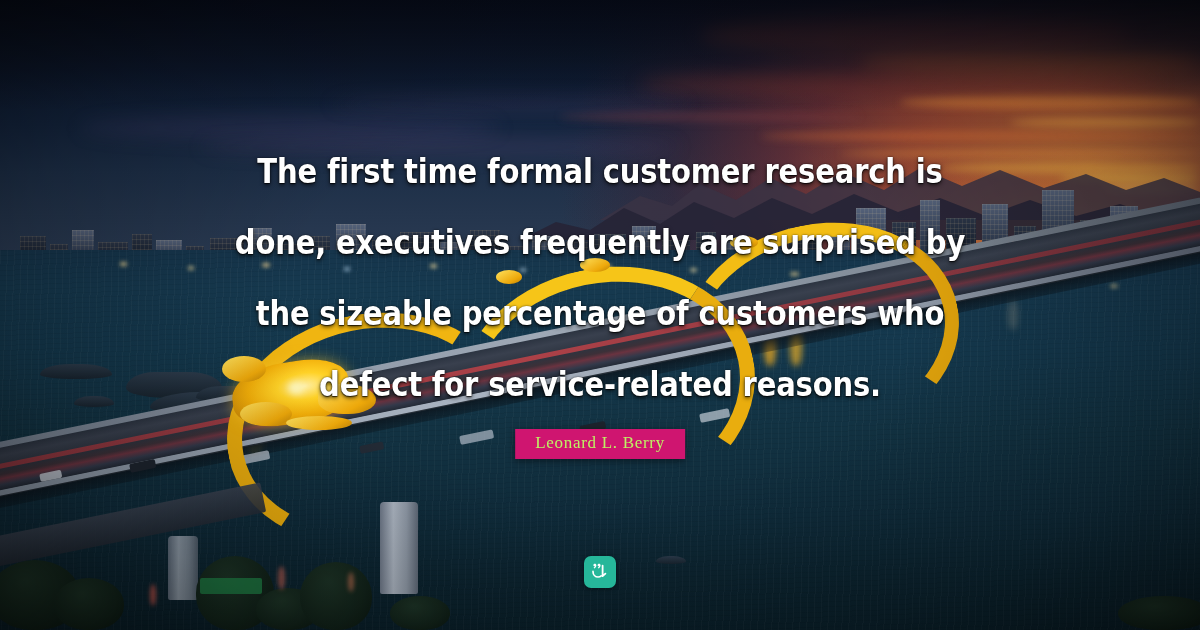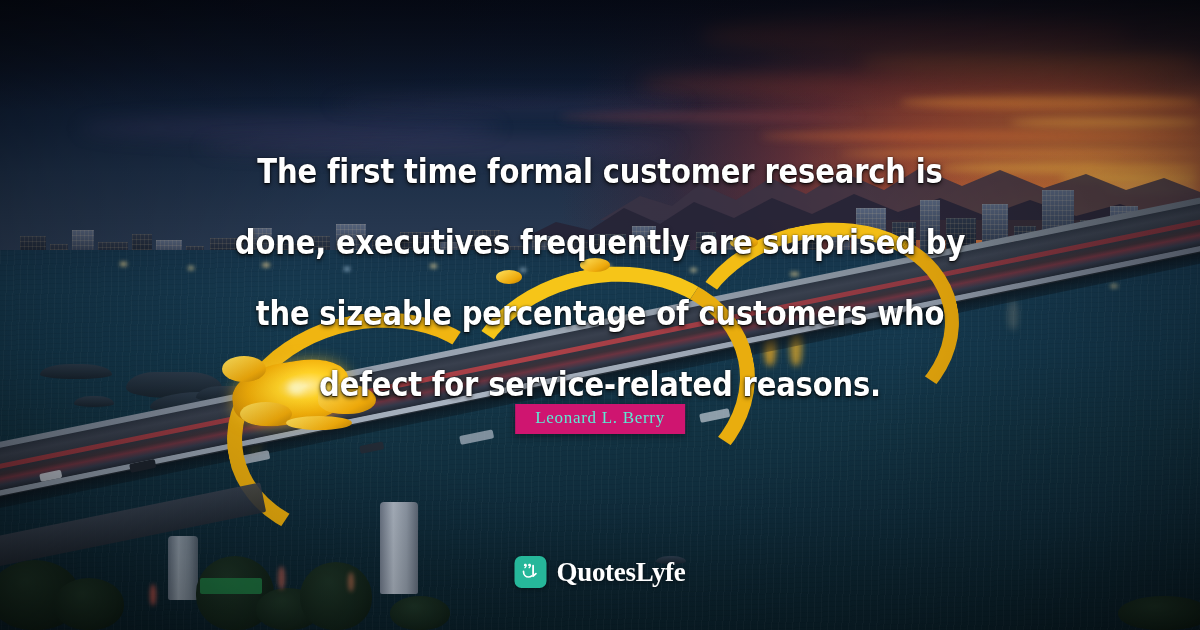--- a/index.html
+++ b/index.html
@@ -229,24 +229,24 @@
     white-space: nowrap;
     text-shadow:
       0 0 2px rgba(0,0,0,0.55),
       0 2px 5px rgba(0,0,0,0.70),
       0 1px 1px rgba(0,0,0,0.65);
   }
 
   .author-badge {
     position: absolute;
     left: 50%;
-    top: 404px;
+    top: 429px;
     transform: translateX(-50%);
     background: #cf1570;
-    color: #5eead4;
+    color: #bef264;
     font-family: "Liberation Serif", serif;
     font-size: 17px;
     letter-spacing: 0.7px;
     padding: 5px 20px 6px 20px;
     line-height: 1.1;
     white-space: nowrap;
     box-shadow: 0 2px 7px rgba(0,0,0,0.45);
   }
 
   .brand {
@@ -459,17 +459,16 @@
 
     <div class="brand">
       <span class="brand-mark">
         <svg width="22" height="22" viewBox="0 0 22 22" aria-hidden="true">
           <path d="M4.4 4.2 C4.4 3.3 5.1 2.8 5.9 2.8 C6.8 2.8 7.4 3.4 7.4 4.3 C7.4 5.6 6.6 6.8 5.3 7.6 L4.6 6.6 C5.3 6.2 5.8 5.7 5.9 5.2 C5.0 5.2 4.4 4.9 4.4 4.2 Z" fill="#ffffff"></path>
           <path d="M8.6 4.2 C8.6 3.3 9.3 2.8 10.1 2.8 C11.0 2.8 11.6 3.4 11.6 4.3 C11.6 5.6 10.8 6.8 9.5 7.6 L8.8 6.6 C9.5 6.2 10.0 5.7 10.1 5.2 C9.2 5.2 8.6 4.9 8.6 4.2 Z" fill="#ffffff"></path>
           <path d="M4.0 10.4 C4.0 13.6 6.2 16.0 9.1 16.0 C10.3 16.0 11.4 15.6 12.2 14.9" fill="none" stroke="#ffffff" stroke-width="1.7" stroke-linecap="round"></path>
           <path d="M13.6 4.6 L13.6 15.2 L16.4 12.6" fill="none" stroke="#ffffff" stroke-width="1.8" stroke-linecap="round" stroke-linejoin="round"></path>
         </svg>
       </span>
-      <span class="brand-name">QuotesLyfe</span>
     </div>
 
   </div>
 </div>
 
 </body></html>

